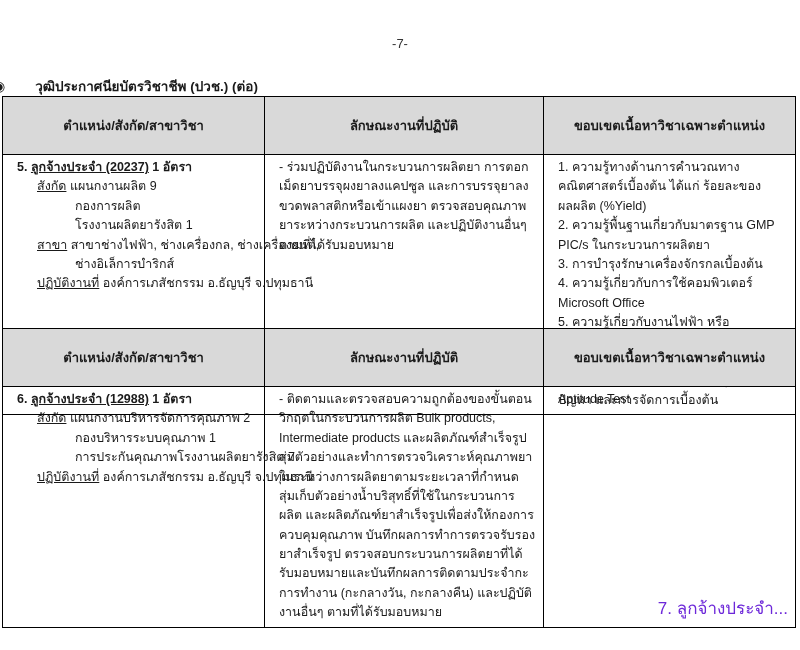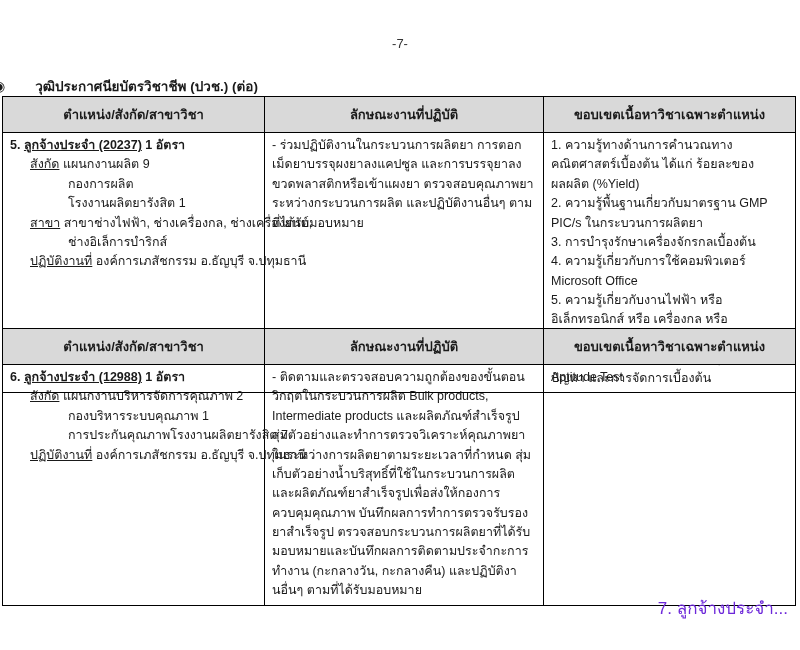--- a/index.html
+++ b/index.html
@@ -29,25 +29,25 @@
 
   .job-table {
     position:absolute; left:2px; width:793px;
     border-collapse:collapse; table-layout:fixed;
   }
   #table1 { top:96px; }
   #table2 { top:328px; }
   .job-table th, .job-table td { border:1px solid #000; }
   .job-table th {
     background:#d9d9d9; font-size:13px; font-weight:bold;
-    text-align:center; padding:7px 2px; height:22px;
+    text-align:center; padding:18px 2px; height:22px;
   }
   .job-table td {
     vertical-align:top; font-size:12.5px; line-height:1.55;
-    padding:3px 7px 4px 7px;
+    padding:3px 7px 4px 14px;
   }
   #table1 td.body-cell { height:174px; }
   #table2 td.body-cell { height:181px; }
 
   .pos-line { white-space:nowrap; }
   .pos-label { text-decoration:underline; }
   .pos-title { text-decoration:underline; font-weight:bold; }
   .pos-num { font-weight:bold; }
   .ind-label { padding-left:20px; }
   .ind-cont  { padding-left:58px; }

